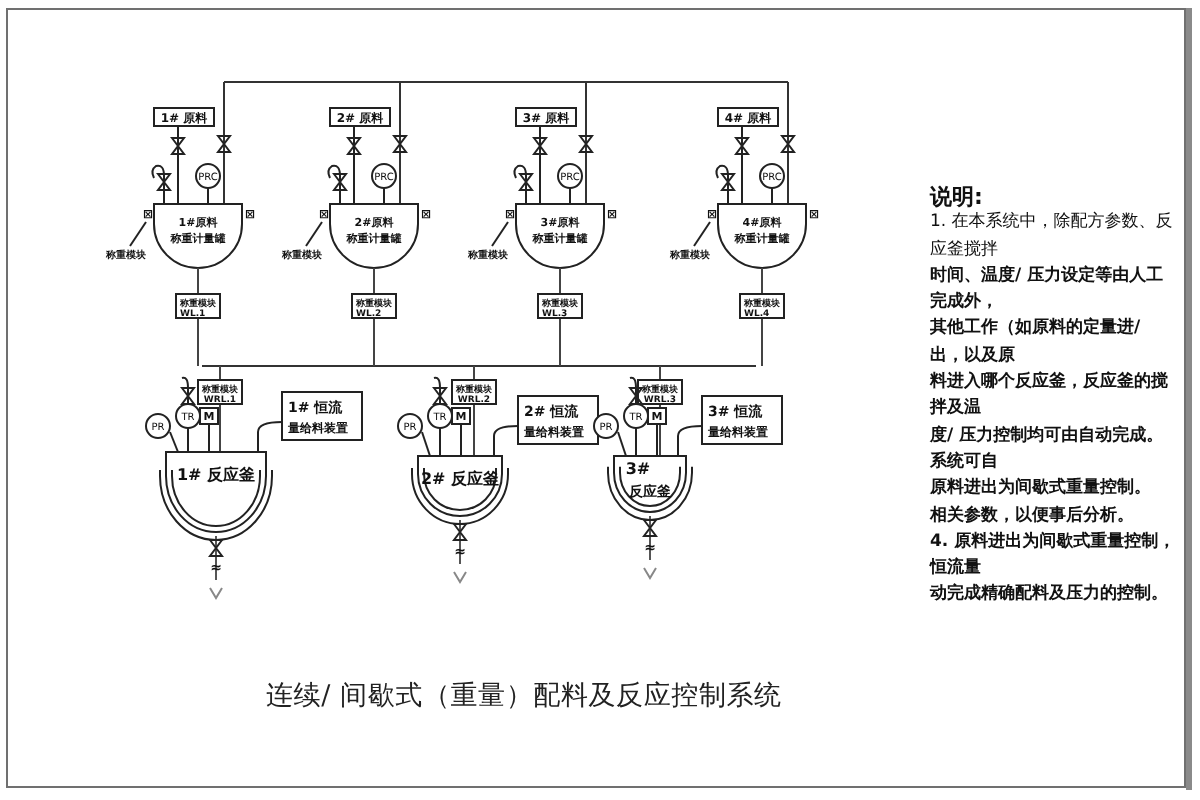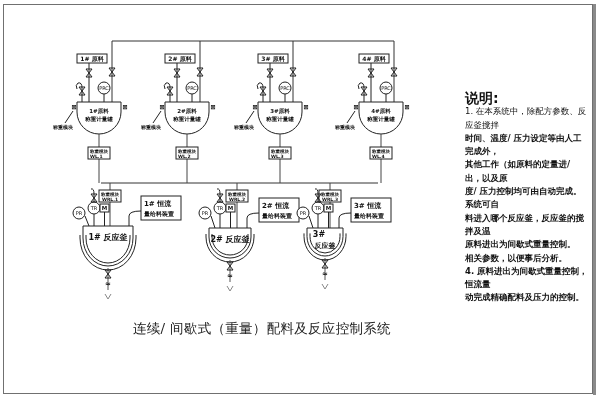--- a/index.html
+++ b/index.html
@@ -1,22 +1,22 @@
 <!DOCTYPE html>
 <html><head>
 <meta charset="utf-8">
 <style>
   html, body { margin: 0; padding: 0; background: #ffffff; }
   body { width: 600px; height: 400px; overflow: hidden; position: relative; font-family: "DejaVu Sans", sans-serif; }
   #canvas { position: absolute; left: 0; top: 0; width: 600px; height: 400px; }
   .frame { position: absolute; left: 3px; top: 4px; width: 590px; height: 390px; border: 1px solid #707070; box-sizing: border-box; }
   .frame-right { position: absolute; left: 593px; top: 4px; width: 3px; height: 391px; background: #8a8a8a; }
   .notes { position: absolute; left: 465px; top: 92px; width: 125px; font-size: 8.5px; line-height: 13.3px; color: #111; font-weight: bold; }
-  .notes .title { font-size: 14px; }
-  .main-title { position: absolute; left: 133px; top: 320px; font-size: 13.5px; color: #222; letter-spacing: 0.3px; font-family: "DejaVu Serif", serif; }
+  .notes .title { font-size: 11px; }
+  .main-title { position: absolute; left: 133px; top: 339px; font-size: 13.5px; color: #222; letter-spacing: 0.3px; font-family: "DejaVu Serif", serif; }
   svg text { font-family: "DejaVu Sans", sans-serif; fill: #111; }
 </style>
 </head>
 <body>
 
 <div class="frame"></div>
 <div class="frame-right"></div>
 
 <svg id="canvas" viewBox="0 0 600 400" xmlns="http://www.w3.org/2000/svg">
   <g stroke="#333" stroke-width="1" fill="none">
@@ -275,22 +275,22 @@
       </g>
     </g>
 </svg>
 
 <div class="notes">
   <div class="title">说明:</div>
   <div id="notes-lines">
       <div style="font-weight: normal;">1. 在本系统中，除配方参数、反应釜搅拌</div>
       <div>时间、温度/ 压力设定等由人工完成外，</div>
       <div>其他工作（如原料的定量进/ 出，以及原</div>
+      <div>料进入哪个反应釜，反应釜的搅拌及温</div>
       <div>度/ 压力控制均可由自动完成。系统可自</div>
-      <div>料进入哪个反应釜，反应釜的搅拌及温</div>
       <div>原料进出为间歇式重量控制。</div>
       <div>相关参数，以便事后分析。</div>
       <div style="font-weight: bold;">4. 原料进出为间歇式重量控制，恒流量</div>
       <div>动完成精确配料及压力的控制。</div>
     </div>
 </div>
 
 <div class="main-title">连续/ 间歇式（重量）配料及反应控制系统</div>
 
 </body></html>

